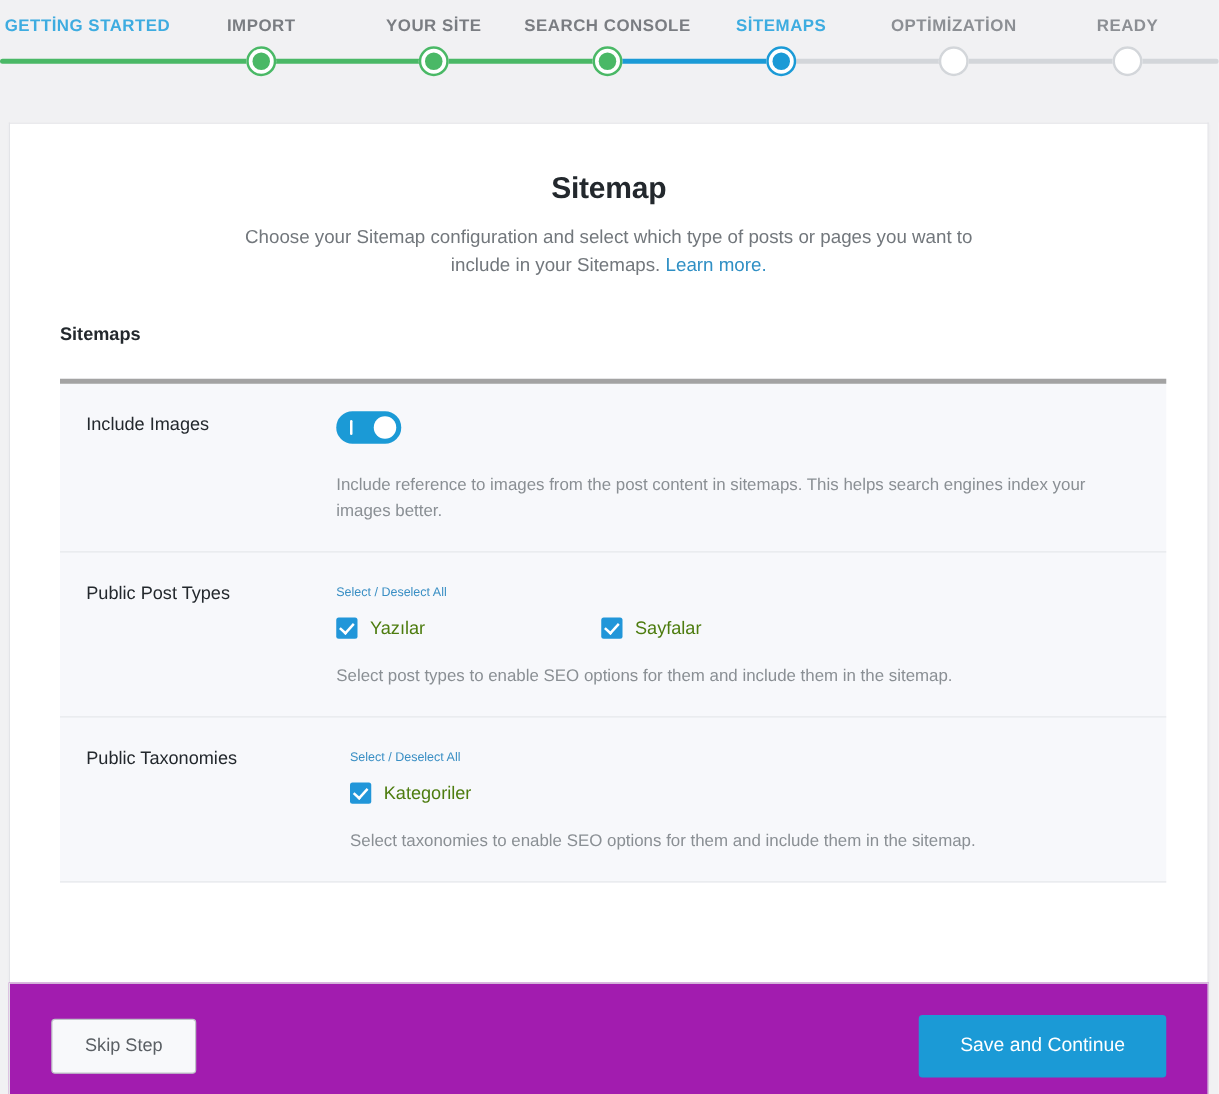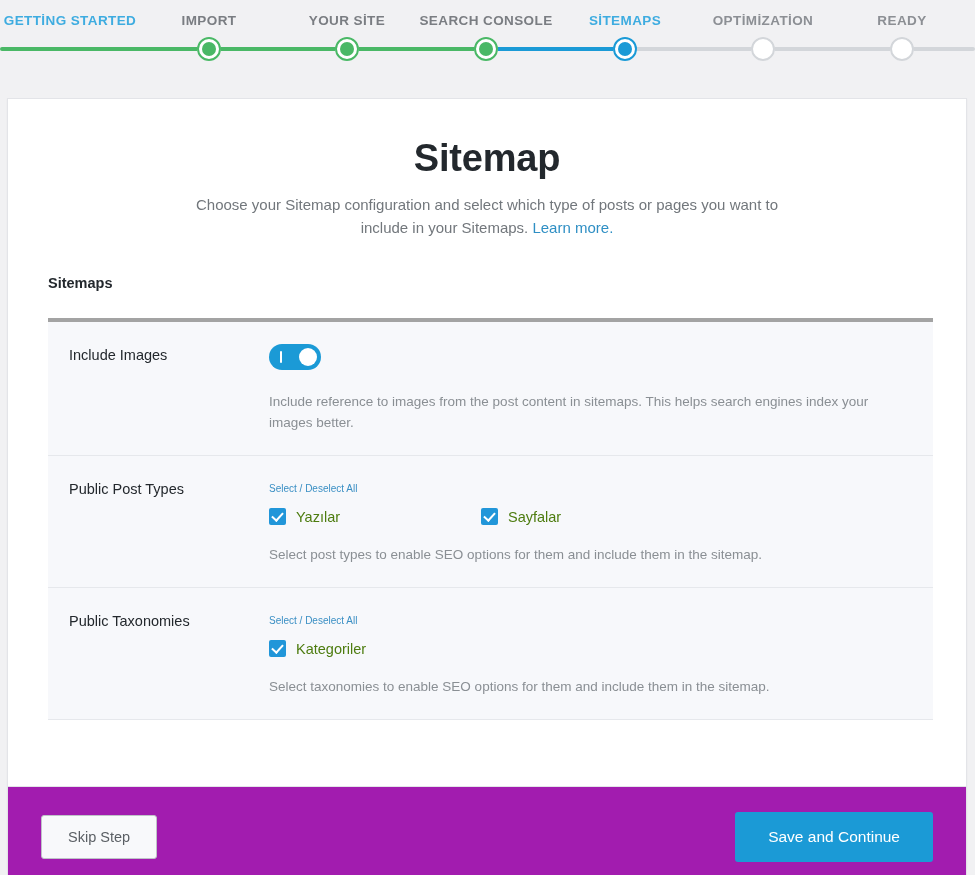--- a/index.html
+++ b/index.html
@@ -96,21 +96,21 @@
     height: 770px;
     background: #ffffff;
     border: 1px solid #e3e4e8;
     border-bottom: none;
     box-sizing: border-box;
     box-shadow: 0 1px 2px rgba(0,0,0,0.04);
   }
 
   .card-title {
     text-align: center;
-    font-size: 38px;
+    font-size: 24px;
     font-weight: bold;
     color: #23282d;
     margin: 0;
     padding-top: 38px;
     letter-spacing: -0.2px;
   }
   .card-subtitle {
     text-align: center;
     font-size: 15px;
     line-height: 23px;
@@ -181,21 +181,21 @@
     margin: 27px 33px 0 40px;
     background: #f7f8fb;
     border-top: 4px solid #a3a3a3;
     border-bottom: 1px solid #e6e8ec;
   }
   .sub-row {
     display: flex;
     padding: 22px 0 22px 0;
     border-bottom: 1px solid #e6e8ec;
   }
-  .sub-row:last-child { border-bottom: none; }
+  .sub-row:last-child { border-bottom: none; gap: 11px; }
   .sub-row .row-label {
     width: 221px;
     flex: 0 0 221px;
     padding-left: 21px;
     padding-top: 3px;
     font-size: 14.5px;
     color: #23282d;
     font-weight: normal;
   }
   .sub-row .row-body {

